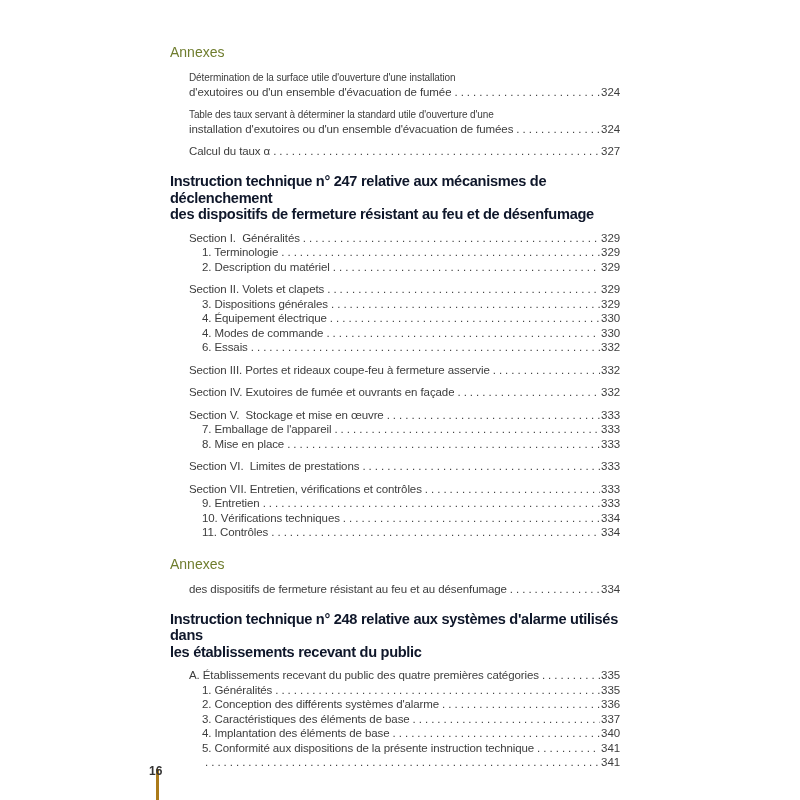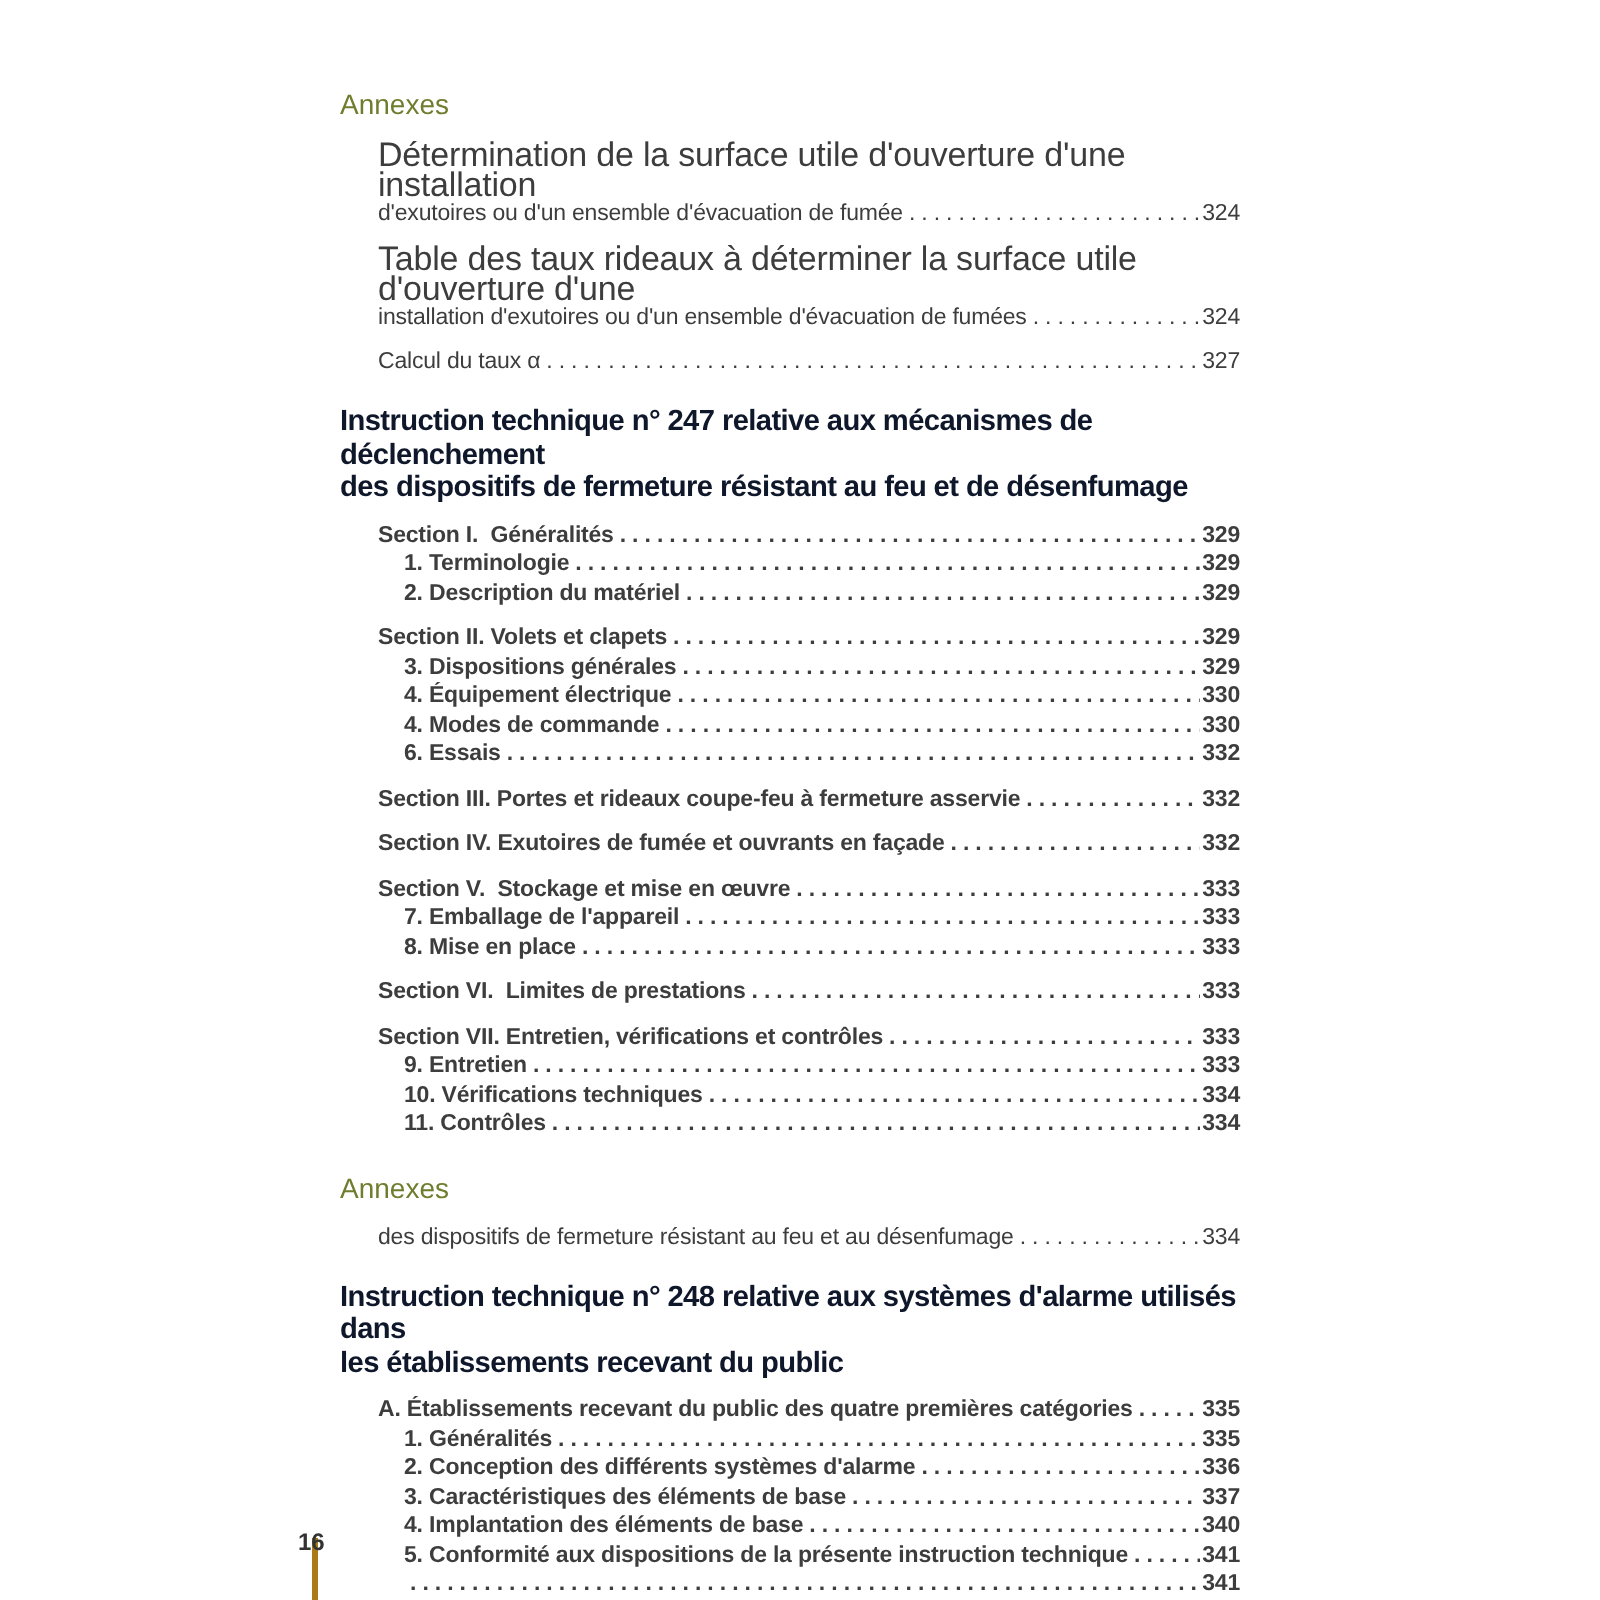--- a/index.html
+++ b/index.html
@@ -27,27 +27,27 @@
   h2.annex-heading{
     margin:16px 0 10px 0;
     font-size:14px;
     line-height:16px;
     font-weight:500;
     color:#6f7d2e;
   }
   h2.first{margin-top:0;}
   .entries .entry{margin:0 0 7px 0;}
   .entry .preline{
-    font-size:17px;line-height:15px;letter-spacing:-0.1px;
+    font-size:10px;line-height:15px;letter-spacing:-0.1px;
   }
   .row{
     display:flex;align-items:baseline;
     font-size:11.5px;line-height:15px;letter-spacing:-0.1px;
   }
-  .sec-group{margin-top:8px;font-weight:bold;}
+  .sec-group{margin-top:8px;}
   .sec-group:first-child{margin-top:0;}
   .sec-row{line-height:14.5px;font-size:11.5px;}
   .lvl1{padding-left:19px;}
   .lvl2{padding-left:32px;justify-content:flex-end;}
   .lbl{white-space:pre;flex:0 1 auto;overflow:hidden;}
   .dots{
     flex:1 1 0;
     overflow:hidden;
     white-space:nowrap;
     letter-spacing:3px;
@@ -79,21 +79,21 @@
     <div class="entries" id="annexes1-entries">
         <div class="entry lvl1">
           <div class="preline">Détermination de la surface utile d'ouverture d'une installation</div>
           <div class="row ">
             <span class="lbl">d'exutoires ou d'un ensemble d'évacuation de fumée</span>
             <span class="dots">................................................................................................................................................................</span>
             <span class="pg">324</span>
           </div>
         </div>
         <div class="entry lvl1">
-          <div class="preline">Table des taux rideaux à déterminer la surface utile d'ouverture d'une</div>
+          <div class="preline">Table des taux servant à déterminer la standard utile d'ouverture d'une</div>
           <div class="row ">
             <span class="lbl">installation d'exutoires ou d'un ensemble d'évacuation de fumées</span>
             <span class="dots">................................................................................................................................................................</span>
             <span class="pg">324</span>
           </div>
         </div>
         <div class="entry lvl1">
           <div class="row ">
             <span class="lbl">Calcul du taux α</span>
             <span class="dots">................................................................................................................................................................</span>

